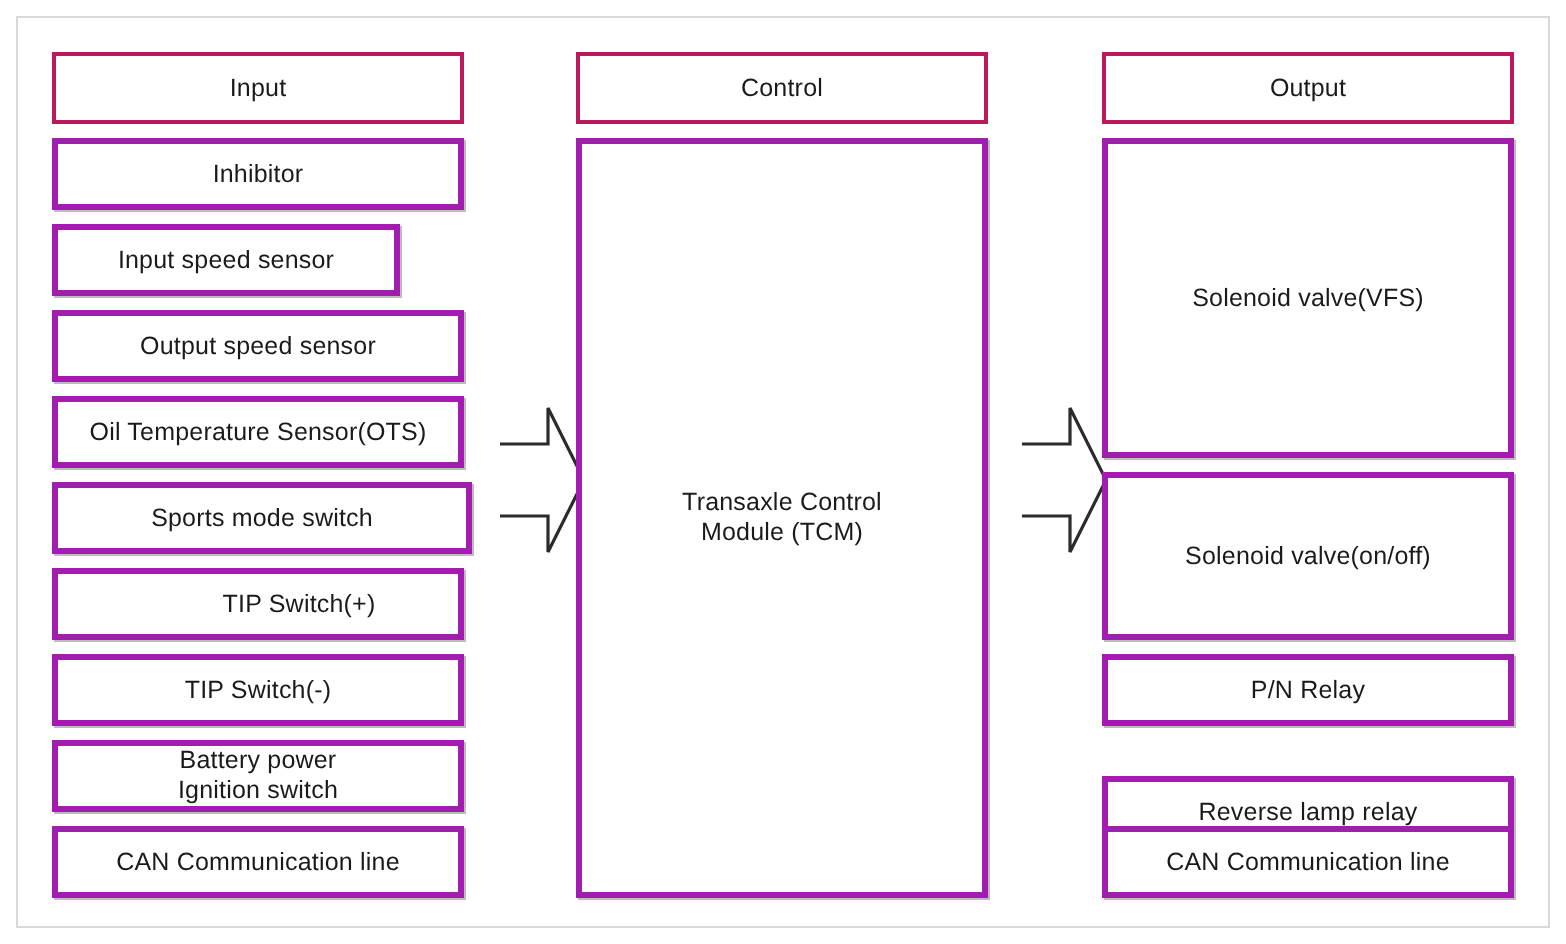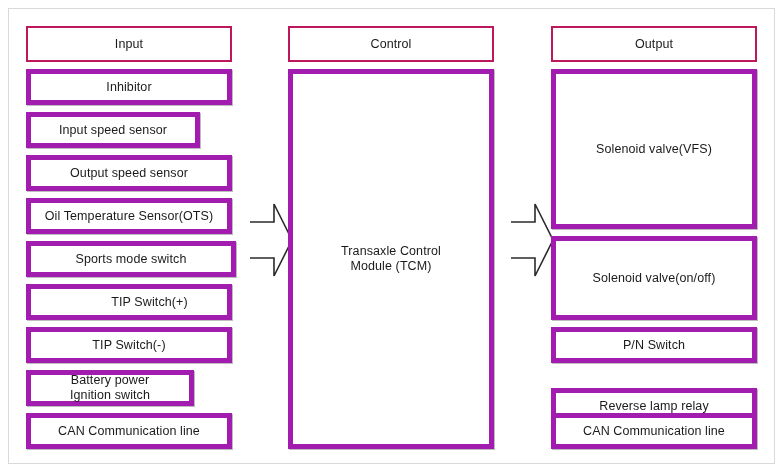--- a/index.html
+++ b/index.html
@@ -58,21 +58,21 @@
   }
 
   
   .box.header {
     border: 2px solid #be185d;
     font-size: 12.5px;
   }
 
   
   .box.body {
-    border: 5px solid #a21caf;
+    border: 3px solid #a21caf;
     box-shadow: 1px 1px 0 0 #bdbdbd;
   }
 
   .box .label {
     display: block;
     padding: 0 4px;
     white-space: pre-line;
   }
 
   
@@ -128,21 +128,21 @@
     </div>
 
     <div class="box body" style="left:0px; top:284px; width:206px; height:36px;padding-left:41px;">
       <span class="label">TIP Switch(+)</span>
     </div>
 
     <div class="box body" style="left:0px; top:327px; width:206px; height:36px;">
       <span class="label">TIP Switch(-)</span>
     </div>
 
-    <div class="box body" style="left:0px; top:370px; width:168px; height:36px;">
+    <div class="box body" style="left:0px; top:370px; width:206px; height:36px;">
       <span class="label">Battery power
 Ignition switch</span>
     </div>
 
     <div class="box body" style="left:0px; top:413px; width:206px; height:36px;">
       <span class="label">CAN Communication line</span>
     </div>
 
   </div>
 
@@ -179,21 +179,21 @@
 
     <div class="box body" style="left:0px; top:69px; width:206px; height:160px;">
       <span class="label">Solenoid valve(VFS)</span>
     </div>
 
     <div class="box body" style="left:0px; top:236px; width:206px; height:84px;">
       <span class="label">Solenoid valve(on/off)</span>
     </div>
 
     <div class="box body" style="left:0px; top:327px; width:206px; height:36px;">
-      <span class="label">P/N Switch</span>
+      <span class="label">P/N Relay</span>
     </div>
 
     <div class="box body" style="left:0px; top:388px; width:206px; height:36px;">
       <span class="label">Reverse lamp relay</span>
     </div>
 
     <div class="box body" style="left:0px; top:413px; width:206px; height:36px;">
       <span class="label">CAN Communication line</span>
     </div>
 

